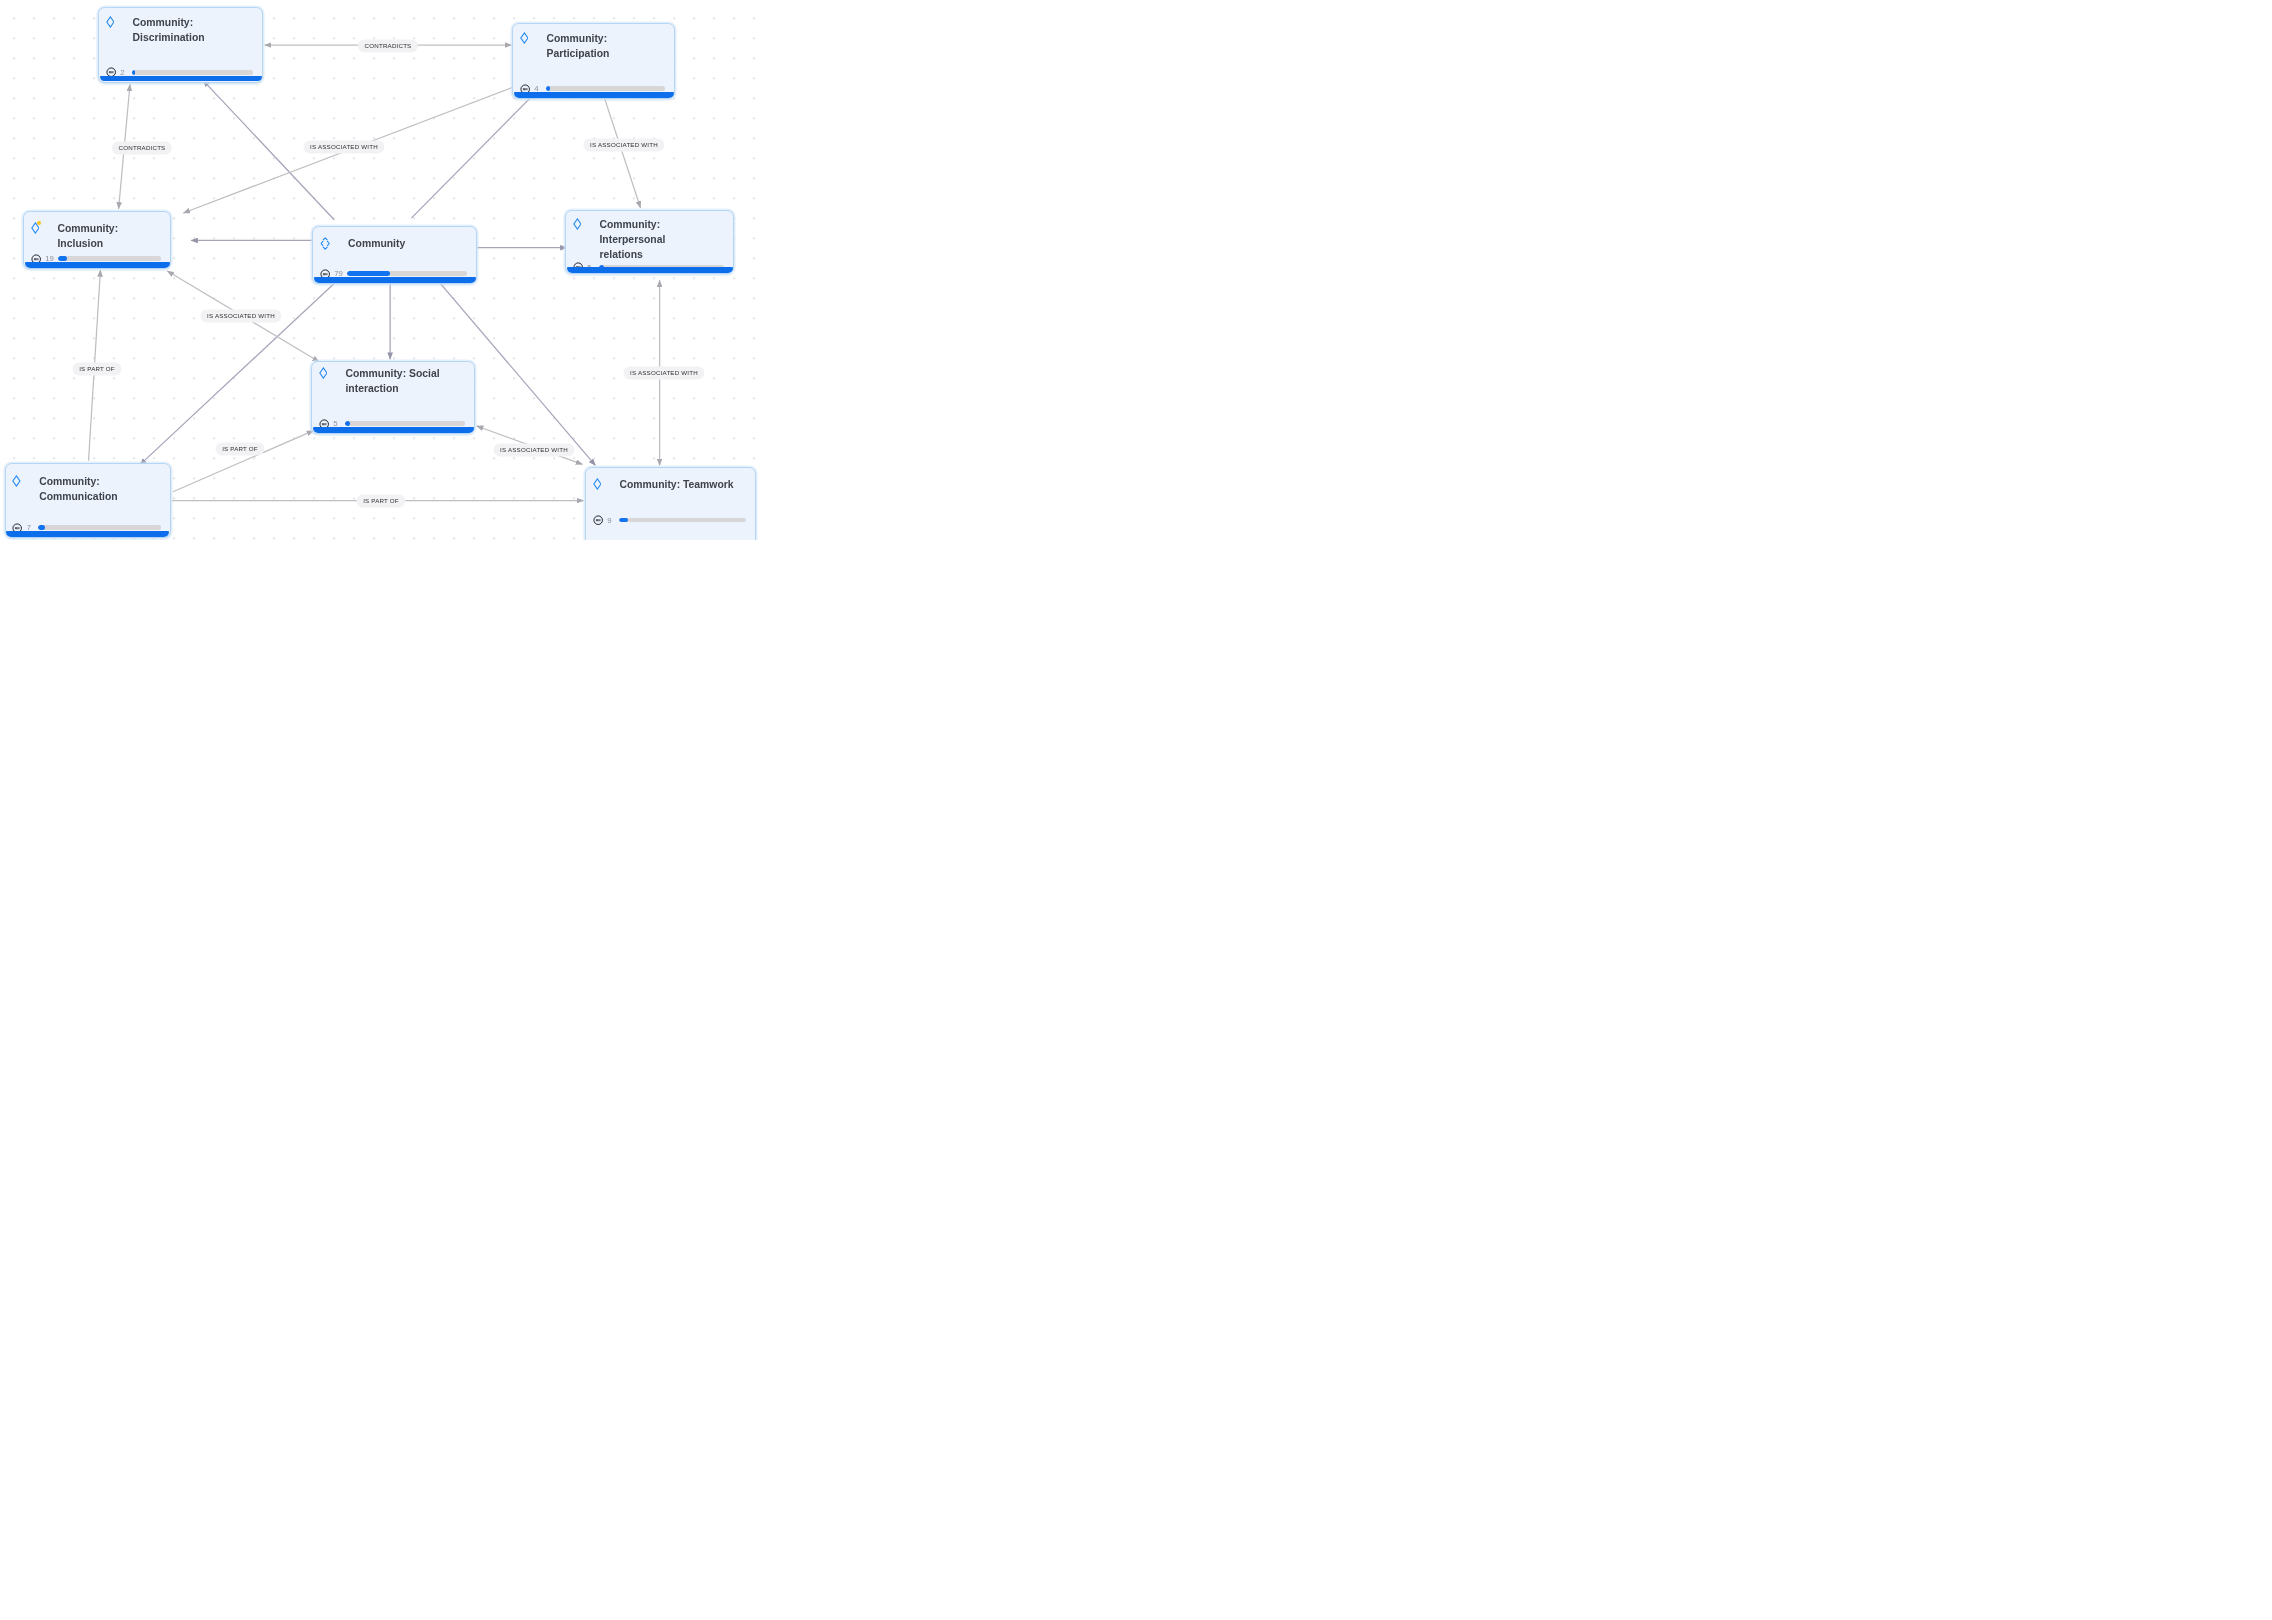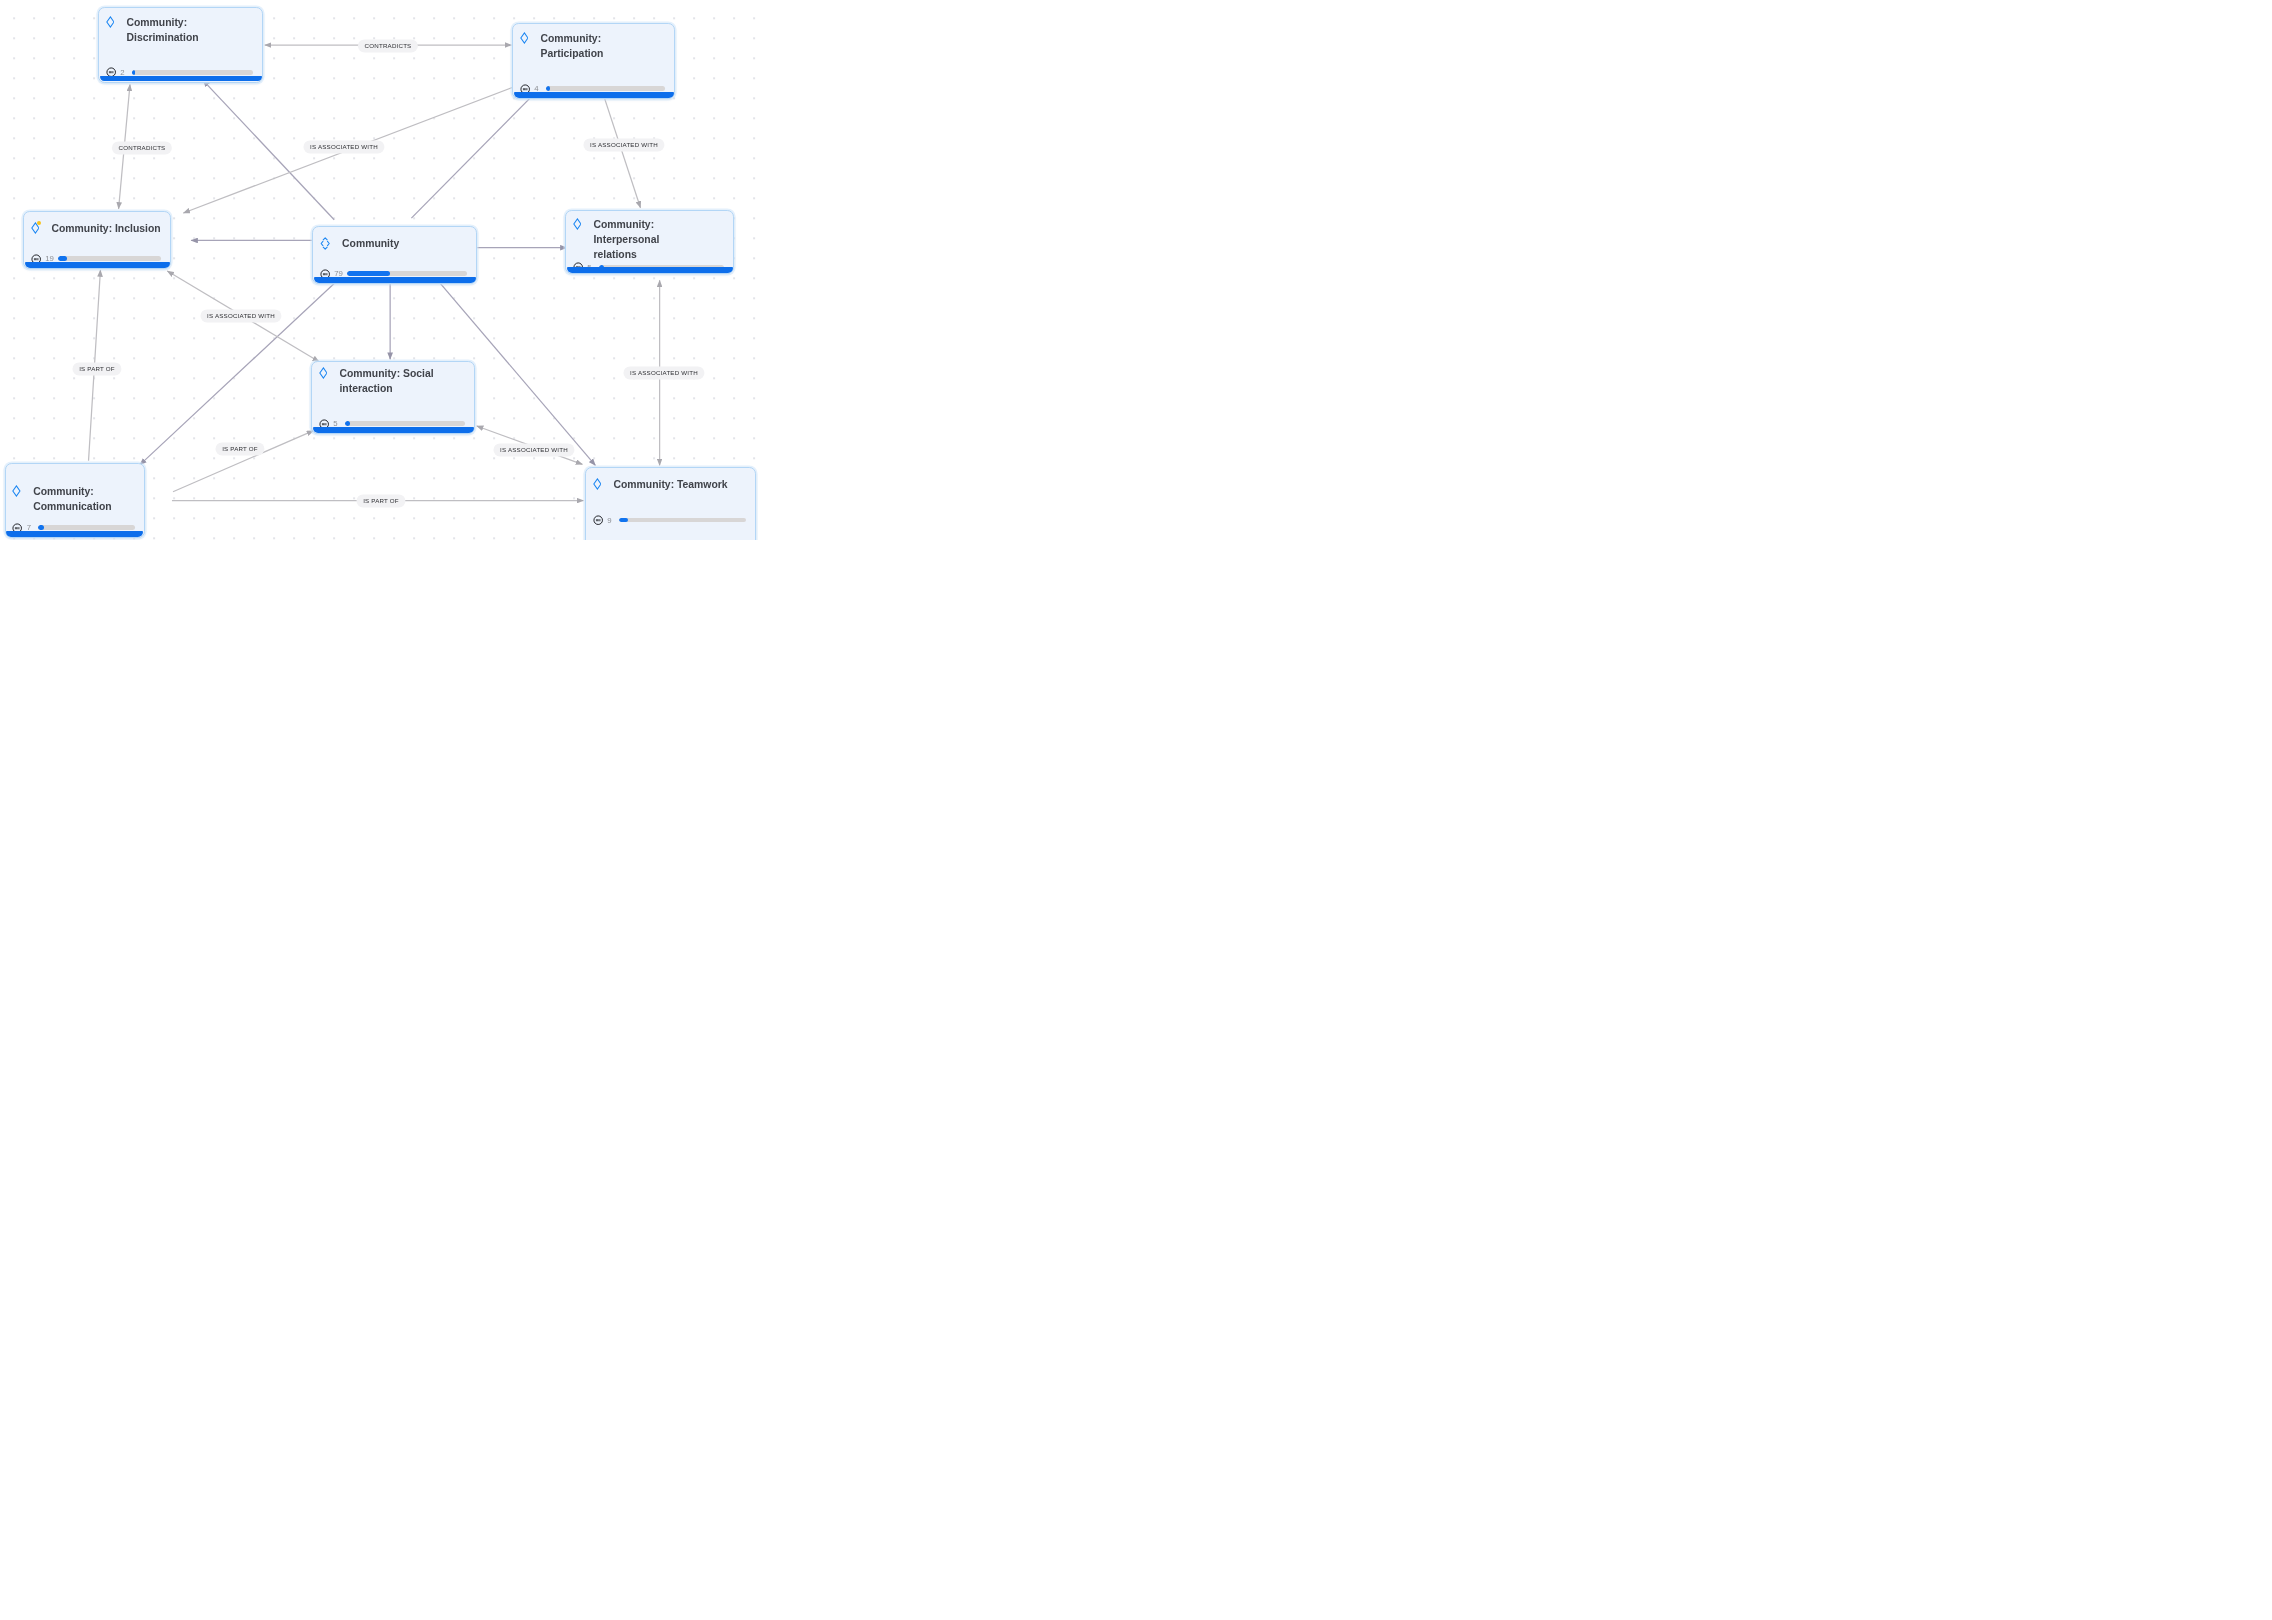--- a/index.html
+++ b/index.html
@@ -18,21 +18,21 @@
     position:absolute;z-index:2;box-sizing:border-box;
     background:#edf3fc;border:1px solid #b3d6f6;border-radius:6.7px;
     box-shadow:0 0 0 1.6px rgba(208,230,250,.55),0 1px 2.6px rgba(110,140,180,.18);
     display:flex;flex-direction:column;justify-content:space-between;
     padding-left:6.7px;padding-right:6.7px;
   }
   .node-bottom-bar{
     position:absolute;left:0.5px;right:0.5px;bottom:0.5px;height:5.2px;
     background:#0d6eeb;border-radius:1px 1px 5.2px 5.2px;
   }
-  .node-title-row{display:flex;align-items:flex-start;gap:12px;}
+  .node-title-row{display:flex;align-items:flex-start;gap:18px;}
   .diamond-icon{position:relative;flex:0 0 auto;margin-top:1px;line-height:0;}
   .yellow-dot{position:absolute;right:-1.6px;top:-1.6px;width:4.1px;height:4.1px;border-radius:50%;background:#f7c31e;}
   .node-title{font-size:10.4px;font-weight:600;color:#40434a;line-height:15px;}
   .node-badge-row{display:flex;align-items:center;gap:4.1px;margin-bottom:4.1px;}
   .quote-badge-icon{flex:0 0 auto;line-height:0;}
   .node-count{font-size:7.8px;color:#8d8f94;min-width:7.3px;}
   .progress-track{flex:1;height:4.7px;border-radius:2.6px;background:#d8d6d6;margin-right:2.1px;overflow:hidden;}
   .progress-fill{height:100%;border-radius:2.6px;background:#1173ef;width:0;}
 </style>
 </head>
@@ -224,21 +224,21 @@
           </svg>
       </span>
       <span class="node-count">5</span>
       <div class="progress-track">
           <div class="progress-fill" style="width: 4.5%;"></div>
         </div>
     </div>
     <div class="node-bottom-bar"></div>
   </div>
 
-  <div class="node" style="left:4.7px;top:463px;width:140px;height:75px;padding-top:20px">
+  <div class="node" style="left:4.7px;top:463px;width:166px;height:75px;padding-top:10px">
     <div class="node-title-row">
       <span class="diamond-icon">
         <svg width="8.8" height="12" viewBox="0 0 17 23">
             <path d="M8.5 1.6 L15.4 11.5 L8.5 21.4 L1.6 11.5 Z" fill="none" stroke="#1c86f2" stroke-width="2"></path>
           </svg>
       </span>
       <span class="node-title" style="max-width:88px">Community: Communication</span>
     </div>
     <div class="node-badge-row">
       <span class="quote-badge-icon">

